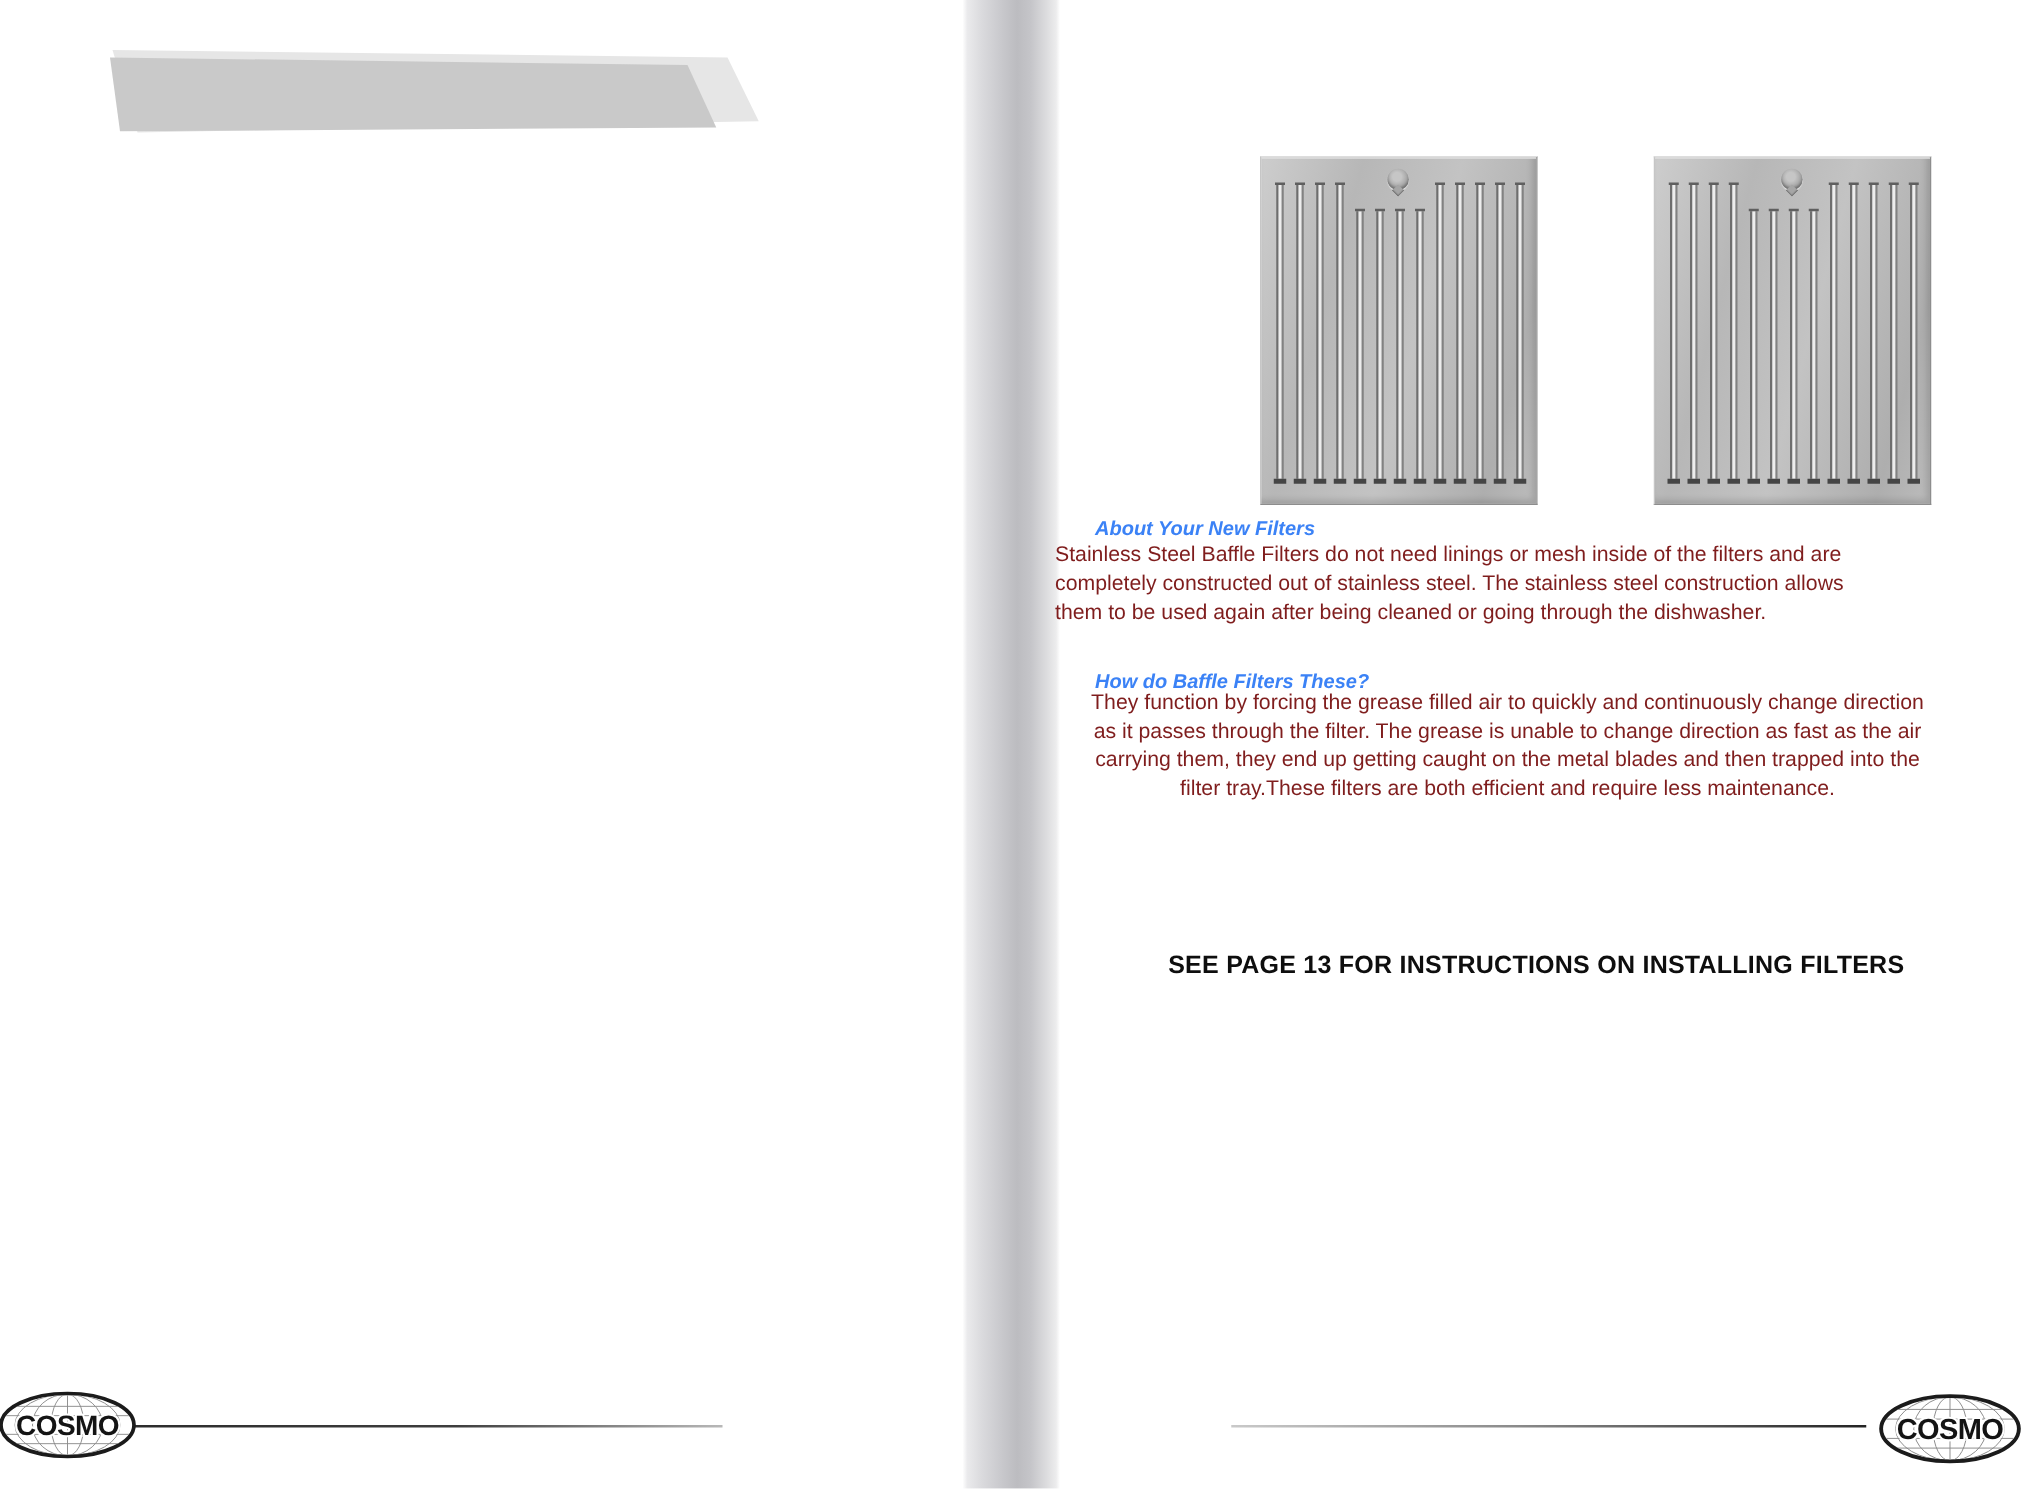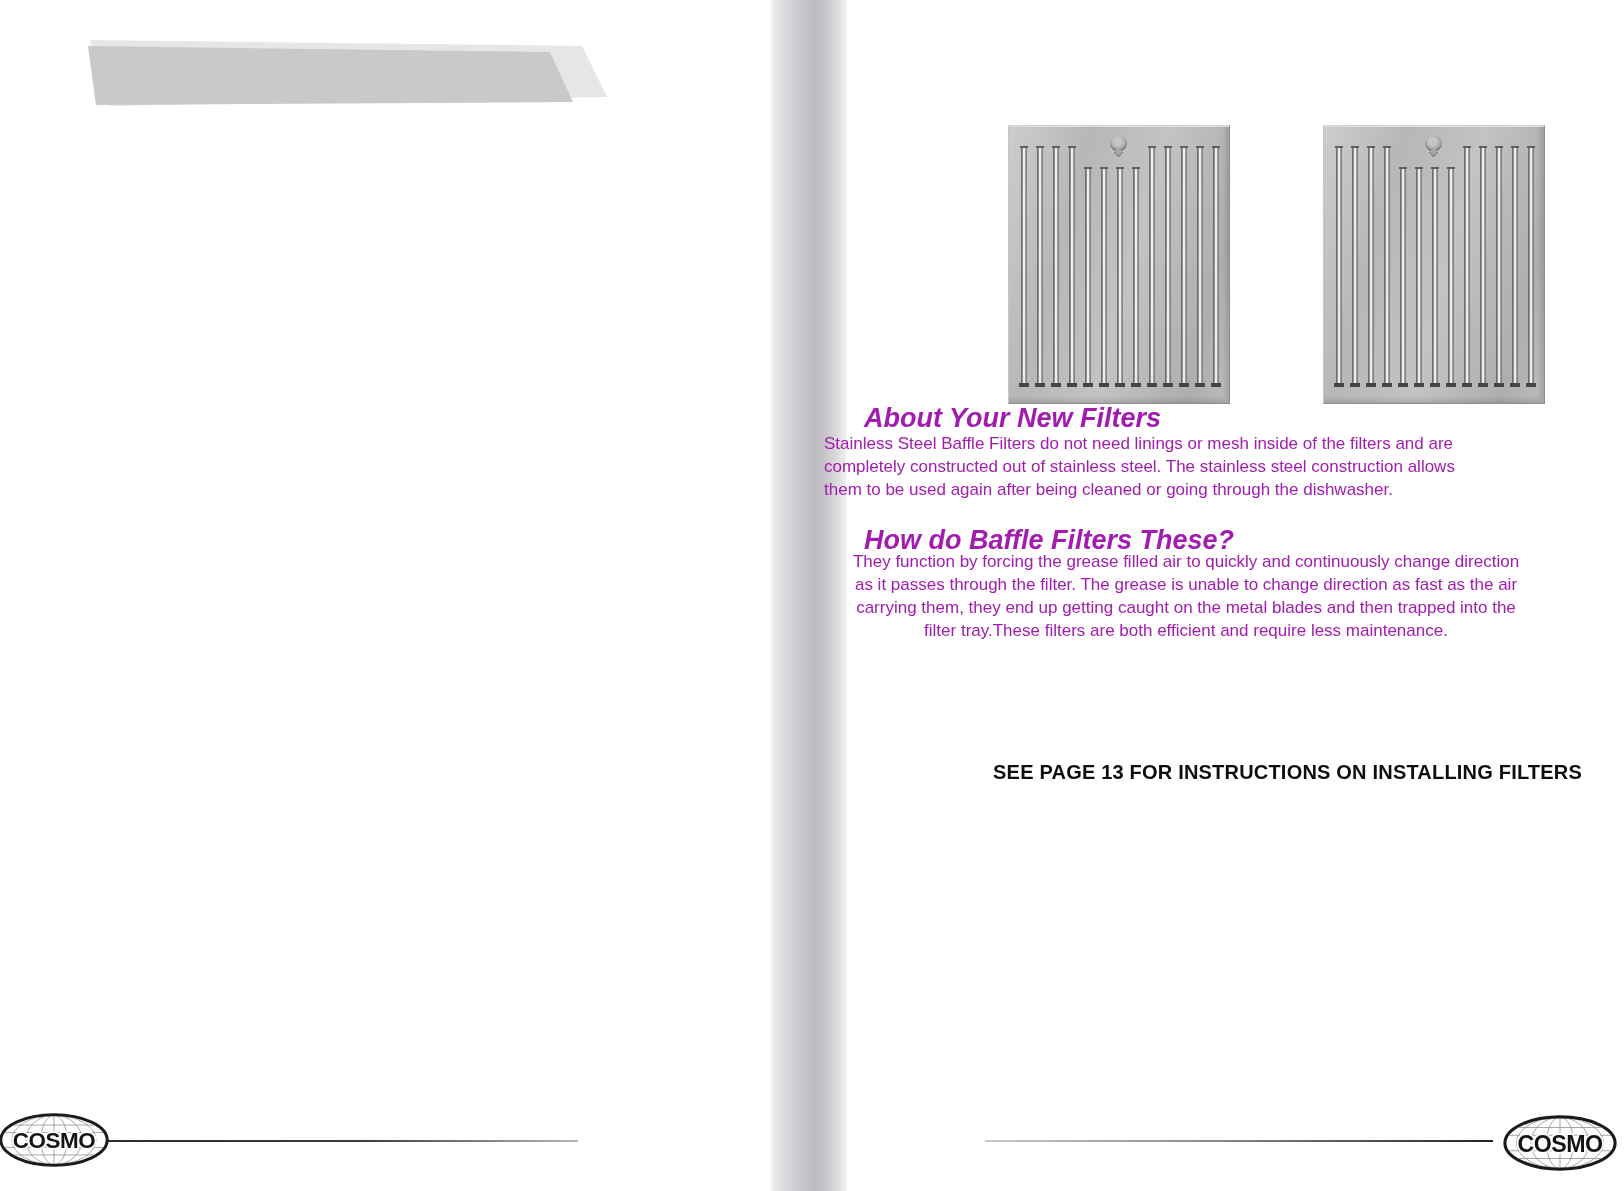--- a/index.html
+++ b/index.html
@@ -30,28 +30,28 @@
   .keyhole::after{content:'';position:absolute;left:50%;top:14px;width:7px;height:7px;margin-left:-3.5px;
     background:#a6a6a6;transform:rotate(45deg);box-shadow:inset -1px -1px 1px rgba(0,0,0,.3);}
   .slots{position:absolute;inset:0;}
   .slot{position:absolute;top:22px;bottom:20px;width:6px;
     background:linear-gradient(to right,#6e6e6e 0 20%,#ededed 38% 62%,#828282 80% 100%);}
   .slot.short{top:43px;}
   .slot::before{content:'';position:absolute;left:-1px;right:-1px;top:-2px;height:2px;background:#5f5f5f;}
   .slot::after{content:'';position:absolute;left:-2px;right:-2px;bottom:-4px;height:4px;background:#454545;}
 
   
-  .h{position:absolute;left:864px;margin:0;font-size:27px;font-style:italic;font-weight:bold;color:#a21caf;}
+  .h{position:absolute;left:864px;margin:12px;font-size:16px;font-style:italic;font-weight:bold;color:#3b82f6;}
   #h-about{top:403px;}
   #h-how{top:525px;}
-  .body{position:absolute;left:824px;margin:0;width:724px;font-size:17px;line-height:23px;
-        color:#a21caf;white-space:pre-line;}
+  .body{position:absolute;left:844px;margin:0;width:724px;font-size:17px;line-height:23px;
+        color:#7f1d1d;white-space:pre-line;}
   #p-about{top:432px;}
   #p-how{top:550px;text-align:center;}
-  .note{position:absolute;left:876px;top:761px;width:706px;text-align:right;
+  .note{position:absolute;left:876px;top:761px;width:706px;text-align:center;
         font-weight:bold;font-size:20px;color:#0e0e0e;letter-spacing:.2px;}
 
   
   .rule{position:absolute;top:1140px;height:2px;}
   .rule-left{left:104px;width:474px;
     background:linear-gradient(to right,#2c2c2c,#3d3d3d 55%,#b8b8b8 100%);}
   .rule-right{left:985px;width:508px;
     background:linear-gradient(to right,#c9c9c9,#8a8a8a 45%,#232323 100%);}
   .logo{position:absolute;}
   #logo-left{left:-2px;top:1112px;width:112px;height:56px;}

